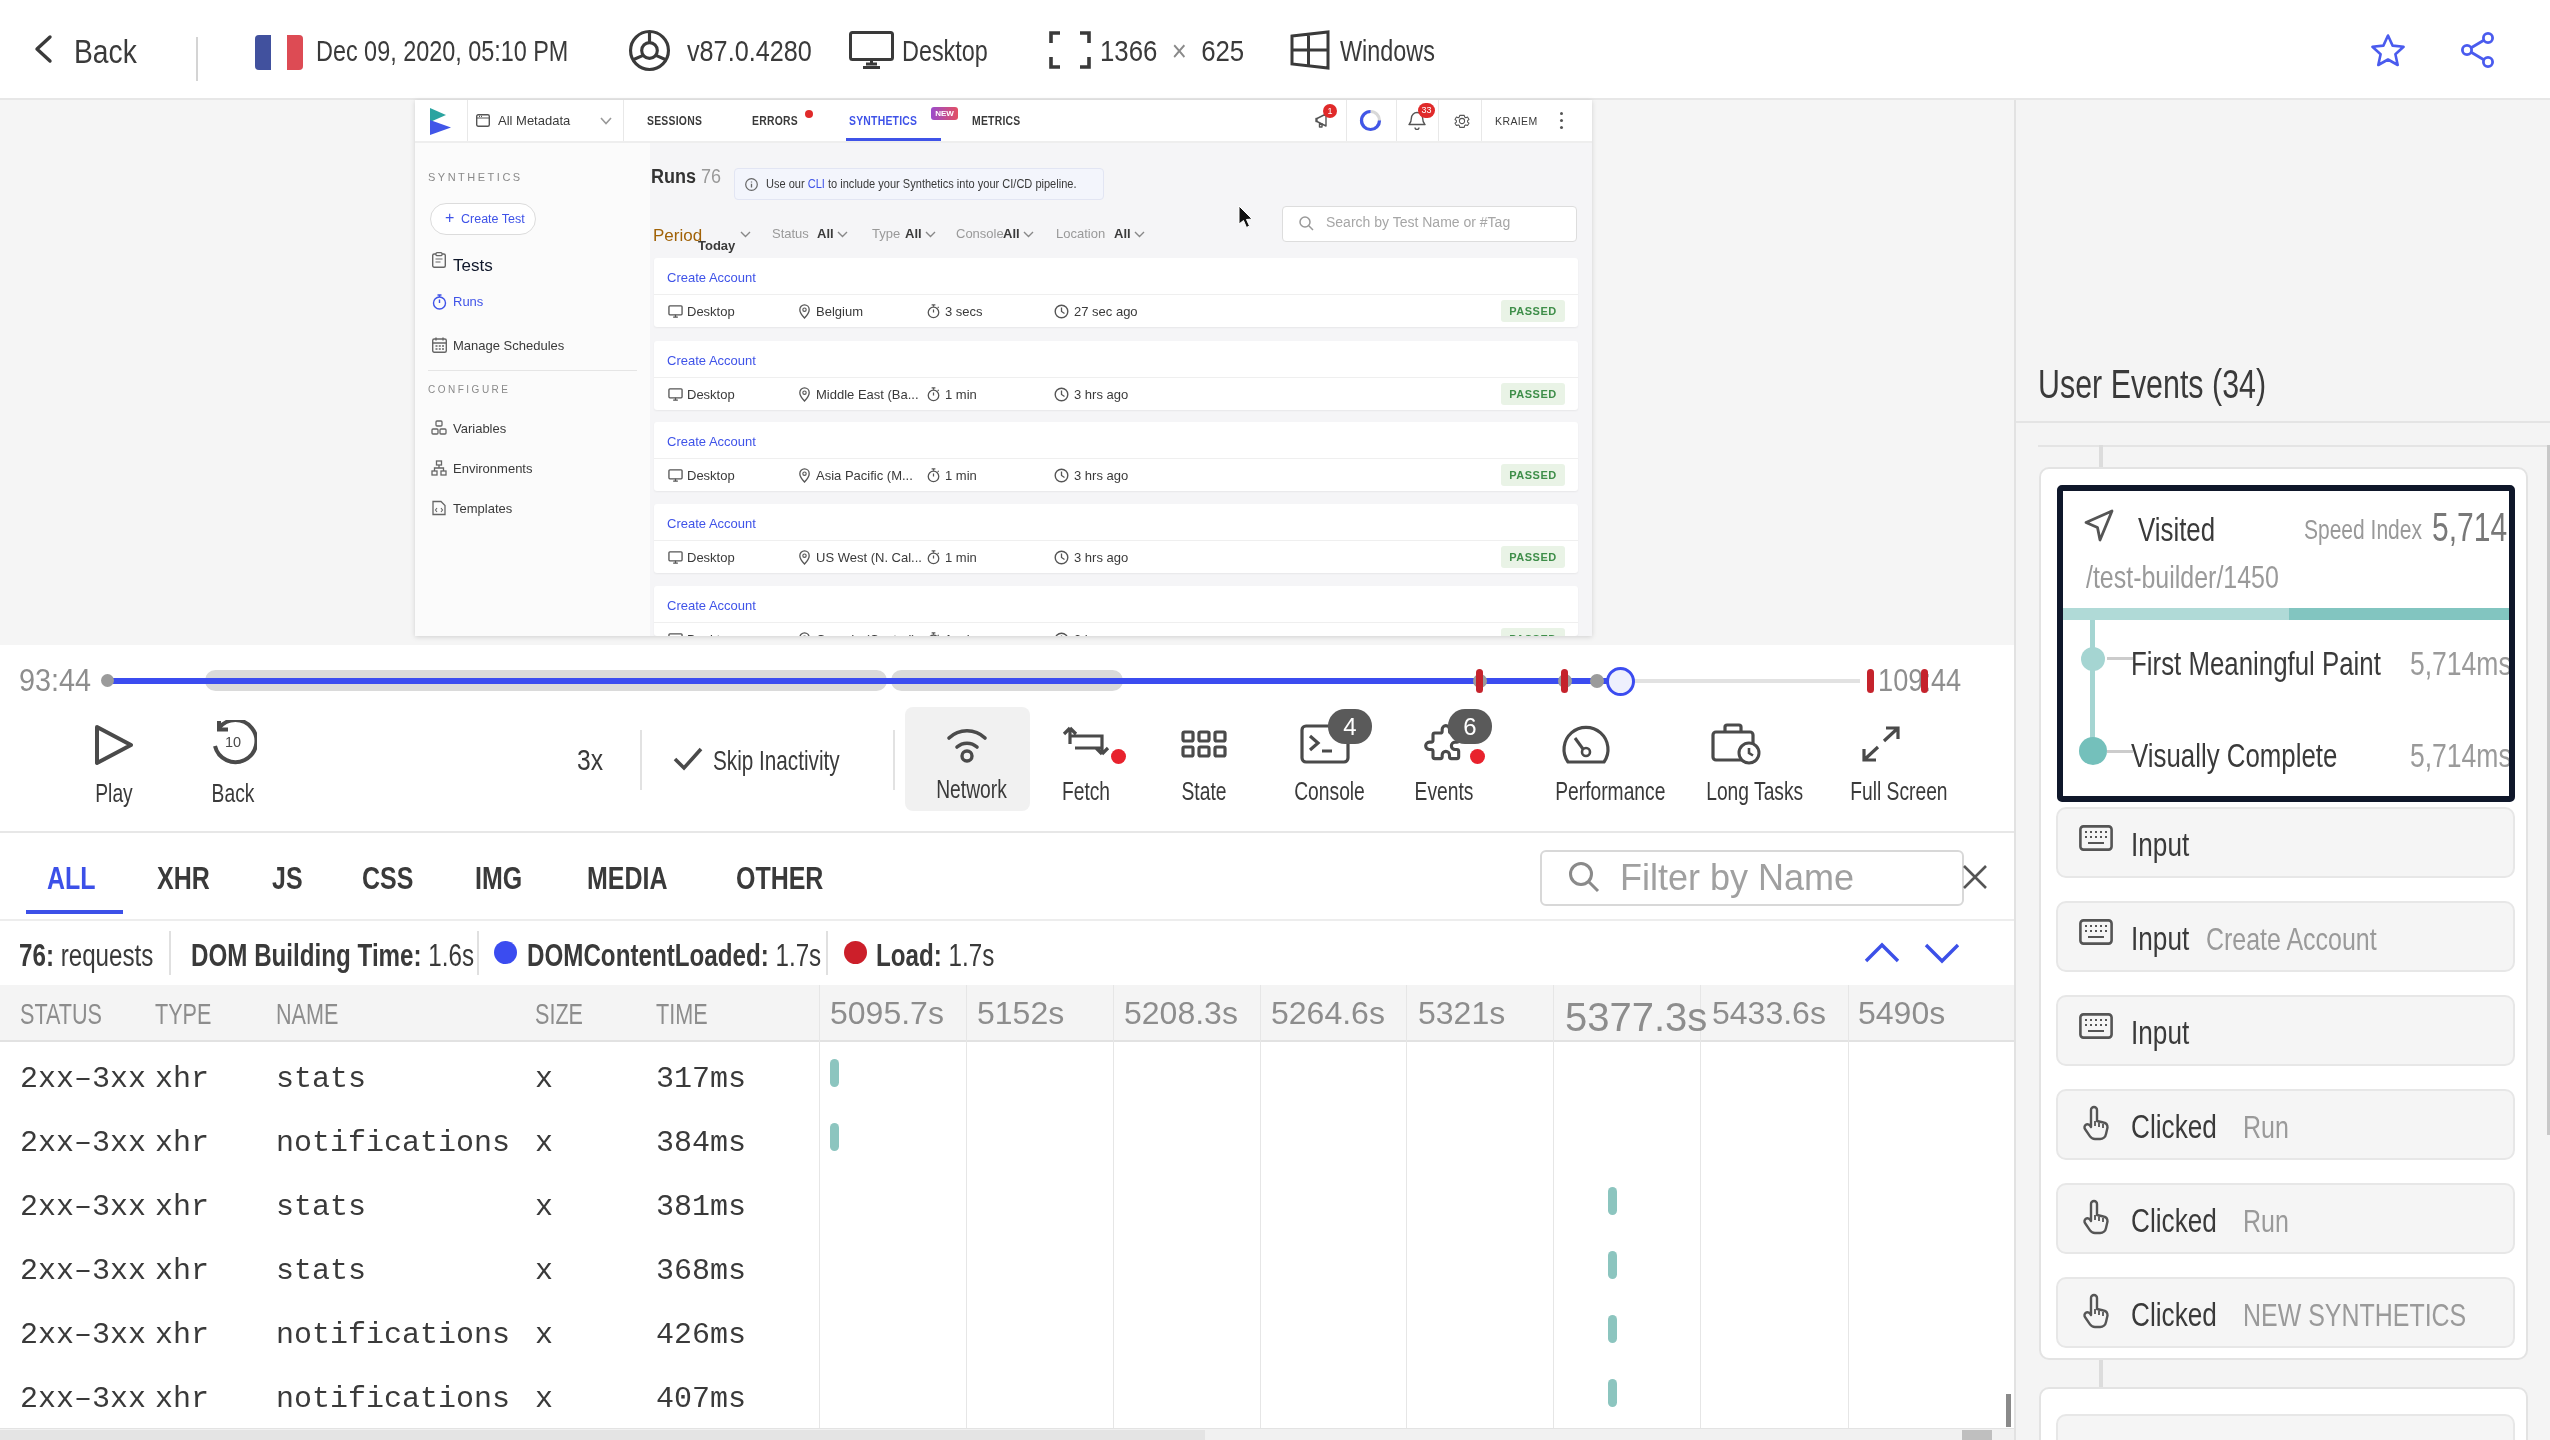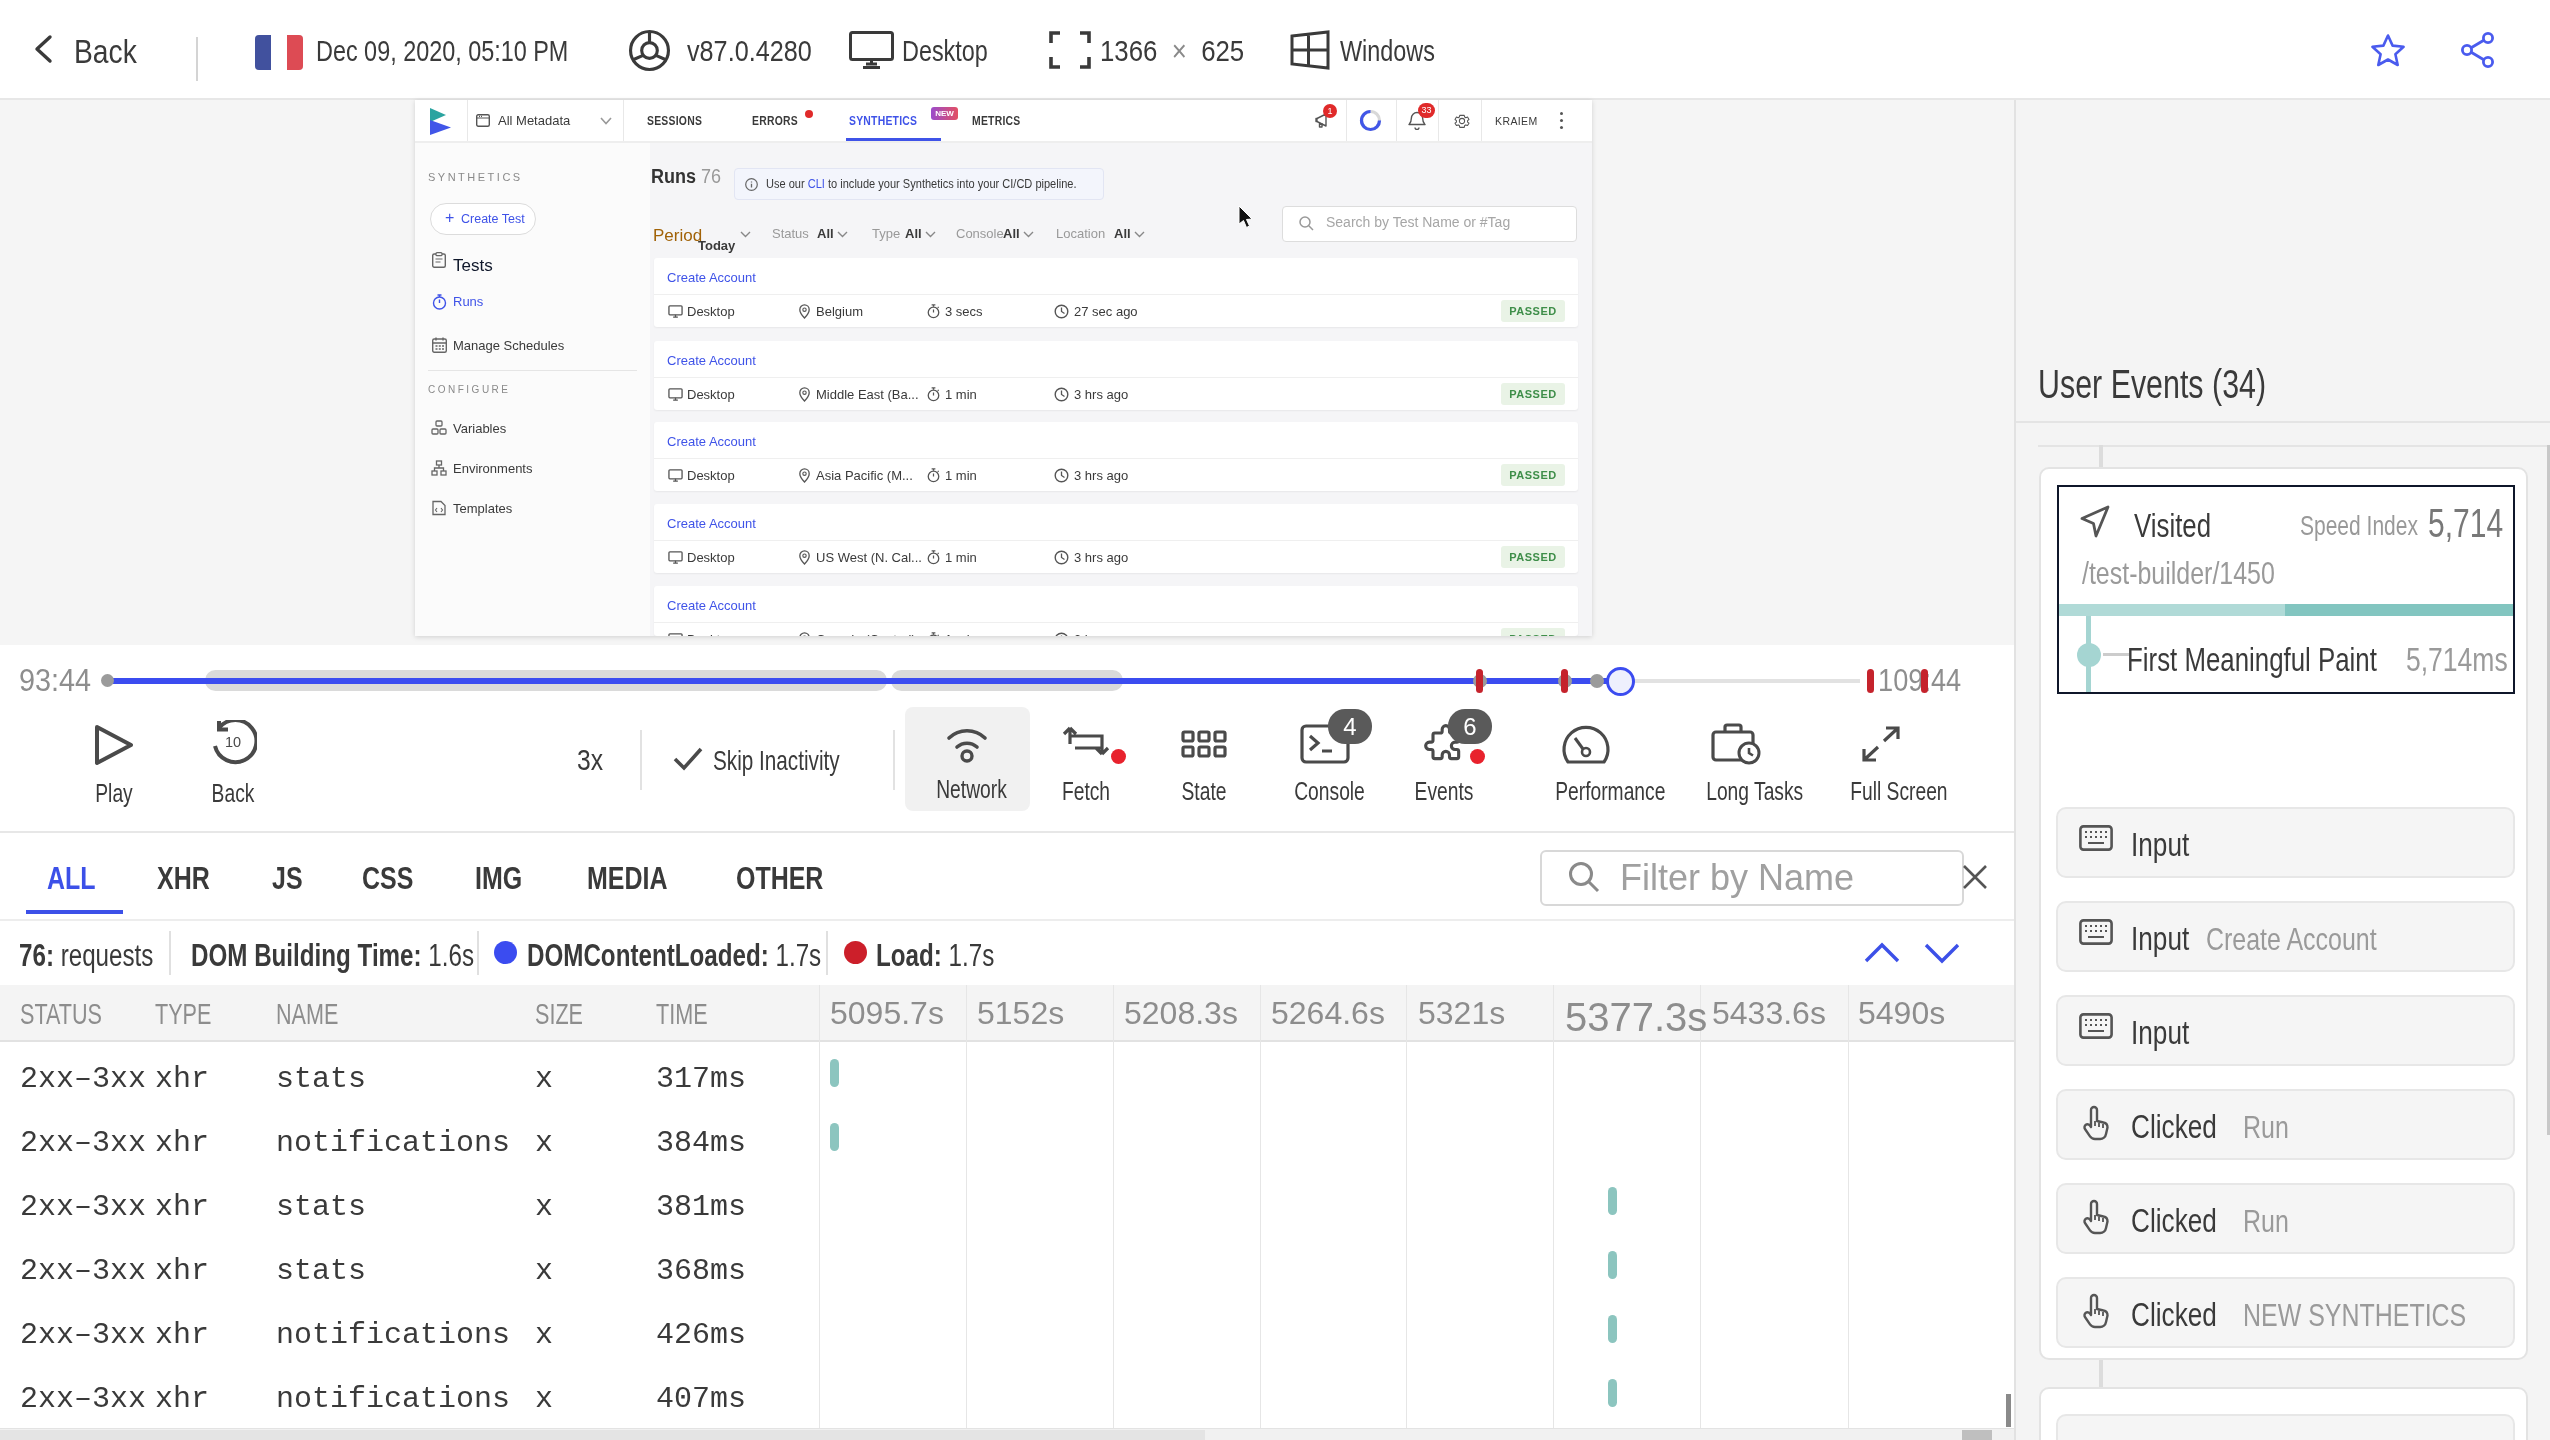--- a/index.html
+++ b/index.html
@@ -559,21 +559,21 @@
 
 <div class="abs" id="sidebar" style="left:2014px;top:100px;width:536px;height:1340px;background:#f4f4f4;border-left:2px solid #e2e2e2;box-sizing:border-box;overflow:hidden">
 
   <div class="abs sx" style="left:22px;top:262px;font-size:40px;color:#3a3a3a;transform:scaleX(.76);transform-origin:0 50%">User Events (34)</div>
   <div class="abs" style="left:0;top:321px;width:536px;height:2px;background:#e4e4e4"></div>
   <div class="abs" style="left:22px;top:345px;width:514px;height:2px;background:#e4e4e4"></div>
   <div class="abs" style="left:83px;top:345px;width:4px;height:22px;background:#dcdcdc"></div>
 
   <div class="abs" style="left:23px;top:367px;width:489px;height:893px;background:#fff;border:2px solid #e3e3e3;border-radius:10px;box-sizing:border-box">
 
-    <div class="abs" style="left:16px;top:16px;width:458px;height:209px;background:#fff;border:2px solid #0f172a;border-radius:0;box-sizing:border-box;overflow:hidden">
+    <div class="abs" style="left:16px;top:16px;width:458px;height:317px;background:#fff;border:6px solid #0f172a;border-radius:5px;box-sizing:border-box;overflow:hidden">
       <svg class="abs" style="left:21px;top:18px" width="32" height="34" viewBox="0 0 32 34">
           <path d="M28 2 L16 31 L13.5 18.5 L2 13.5 Z" fill="none" stroke="#555" stroke-width="2.8" stroke-linejoin="round"></path>
         </svg>
       <div class="abs sx" style="left:75px;top:19px;font-size:34px;color:#3a3a3a;transform:scaleX(.76);transform-origin:0 50%">Visited</div>
       <div class="abs sx" style="left:241px;top:23px;font-size:28px;color:#999;transform:scaleX(.75);transform-origin:0 50%">Speed Index</div>
       <div class="abs" style="left:369px;top:14px;font-size:40px;color:#787878;transform:scaleX(.75);transform-origin:0 50%">5,714</div>
       <div class="abs sx" style="left:23px;top:68px;font-size:32px;color:#9a9a9a">/test-builder/1450</div>
       <div class="abs" style="left:0;top:117px;width:226px;height:12px;background:#b0dad7"></div>
       <div class="abs" style="left:226px;top:117px;width:230px;height:12px;background:#82c5c0"></div>
       <div class="abs" style="left:27px;top:129px;width:5px;height:131px;background:#a5d5d2"></div>

